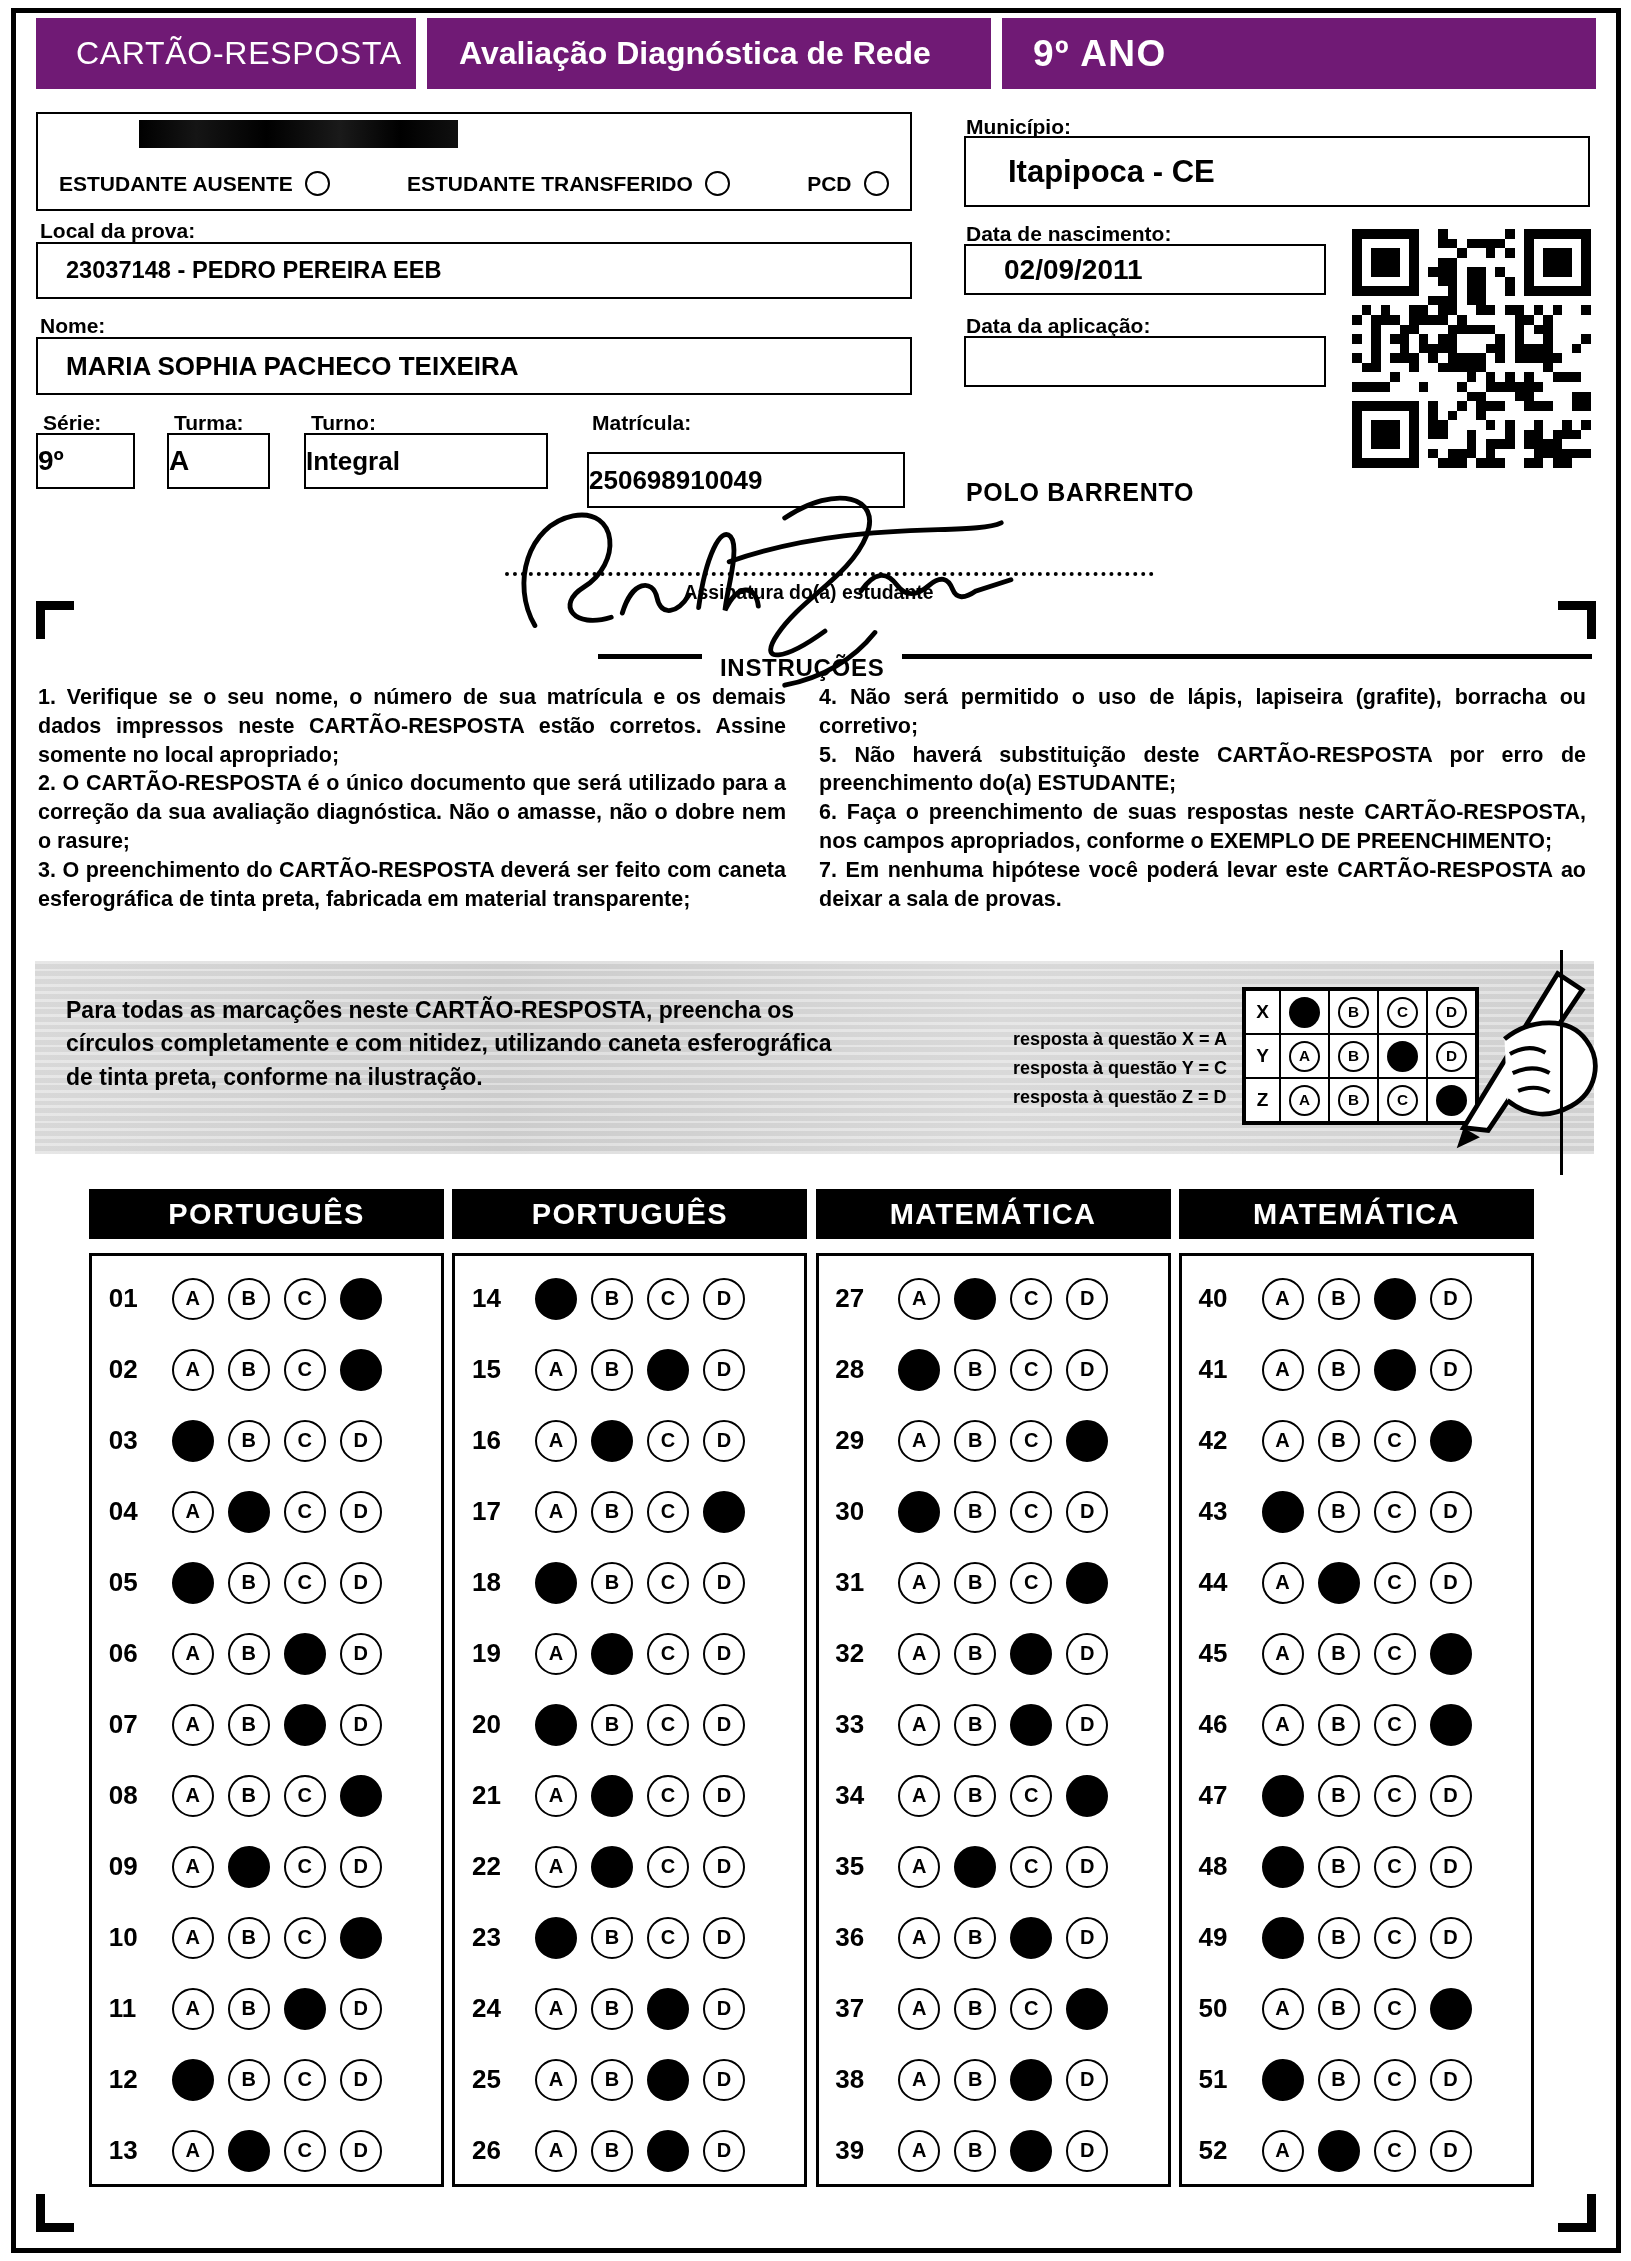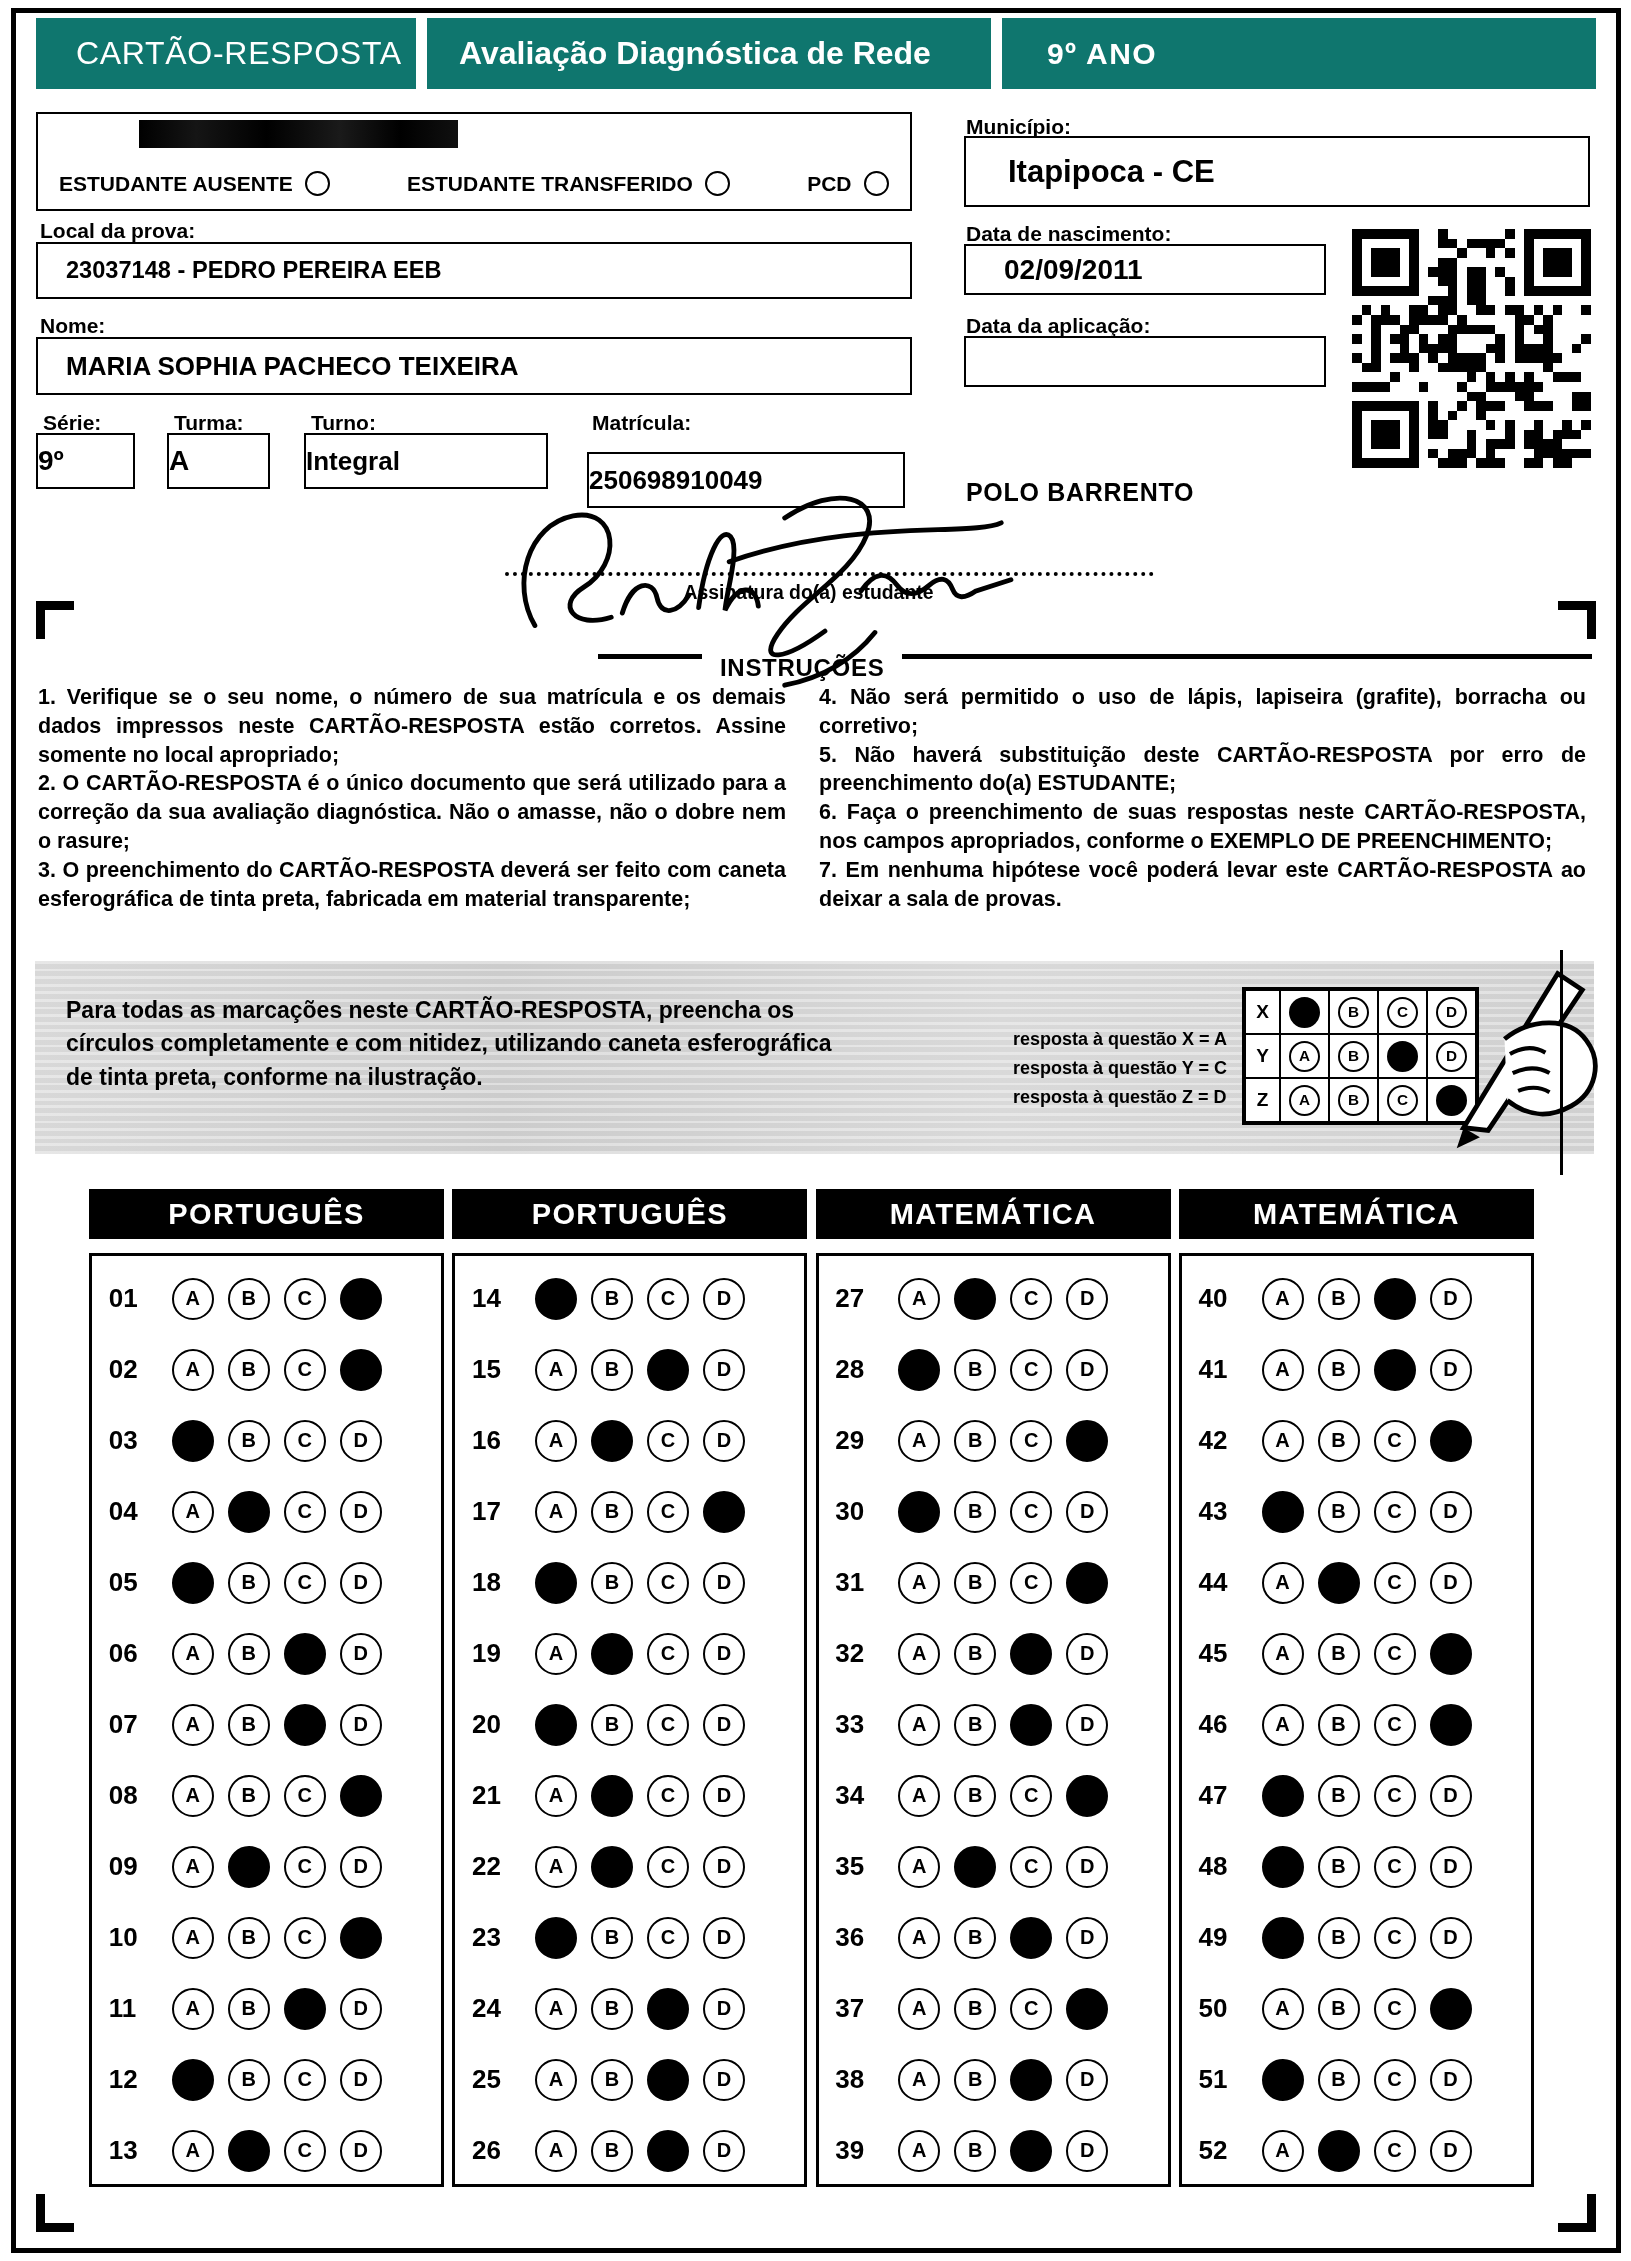--- a/index.html
+++ b/index.html
@@ -3,24 +3,24 @@
 <meta charset="utf-8">
 <style>
   *{box-sizing:border-box}
   html,body{margin:0;padding:0;background:#888}
   .page{position:relative;width:1632px;height:2261px;background:#fff;
         font-family:"Liberation Sans",sans-serif;color:#000;overflow:hidden;margin:0 auto}
   .frame{position:absolute;left:11px;top:8.3px;right:11px;bottom:8.3px;border:5.6px solid #000}
 
   
   .header{position:absolute;left:36px;top:18px;right:36px;height:71px;display:flex;gap:11px}
-  .hbox{background:#0f766e;color:#fff;display:flex;align-items:center}
+  .hbox{background:#701a75;color:#fff;display:flex;align-items:center}
   .h1{flex:0 0 380px;font-size:32px;font-weight:normal;padding-left:40px;letter-spacing:0.7px}
   .h2{flex:0 0 564px;font-size:32px;font-weight:bold;padding-left:32px}
-  .h3{flex:1;font-size:30px;font-weight:bold;padding-left:45px;letter-spacing:1.4px}
+  .h3{flex:1;font-size:37px;font-weight:bold;padding-left:31px;letter-spacing:1.4px}
 
   
   .status-box{position:absolute;left:36px;top:112px;width:876px;height:99px;border:2.8px solid #000}
   .redacted{position:absolute;left:101px;top:5.6px;width:319px;height:28px;
             background:linear-gradient(90deg,#000 0%,#151515 18%,#000 40%,#1a1a1a 63%,#000 82%,#101010 100%)}
   .status-row{position:absolute;left:0;right:0;top:50px;height:39px;display:flex;
               justify-content:space-between;align-items:center;padding:0 21px}
   .status-item{display:flex;align-items:center;gap:12.5px;font-weight:bold;font-size:21px}
   .status-circle{width:25px;height:25px;border:2.8px solid #000;border-radius:50%;background:#fff}
 

